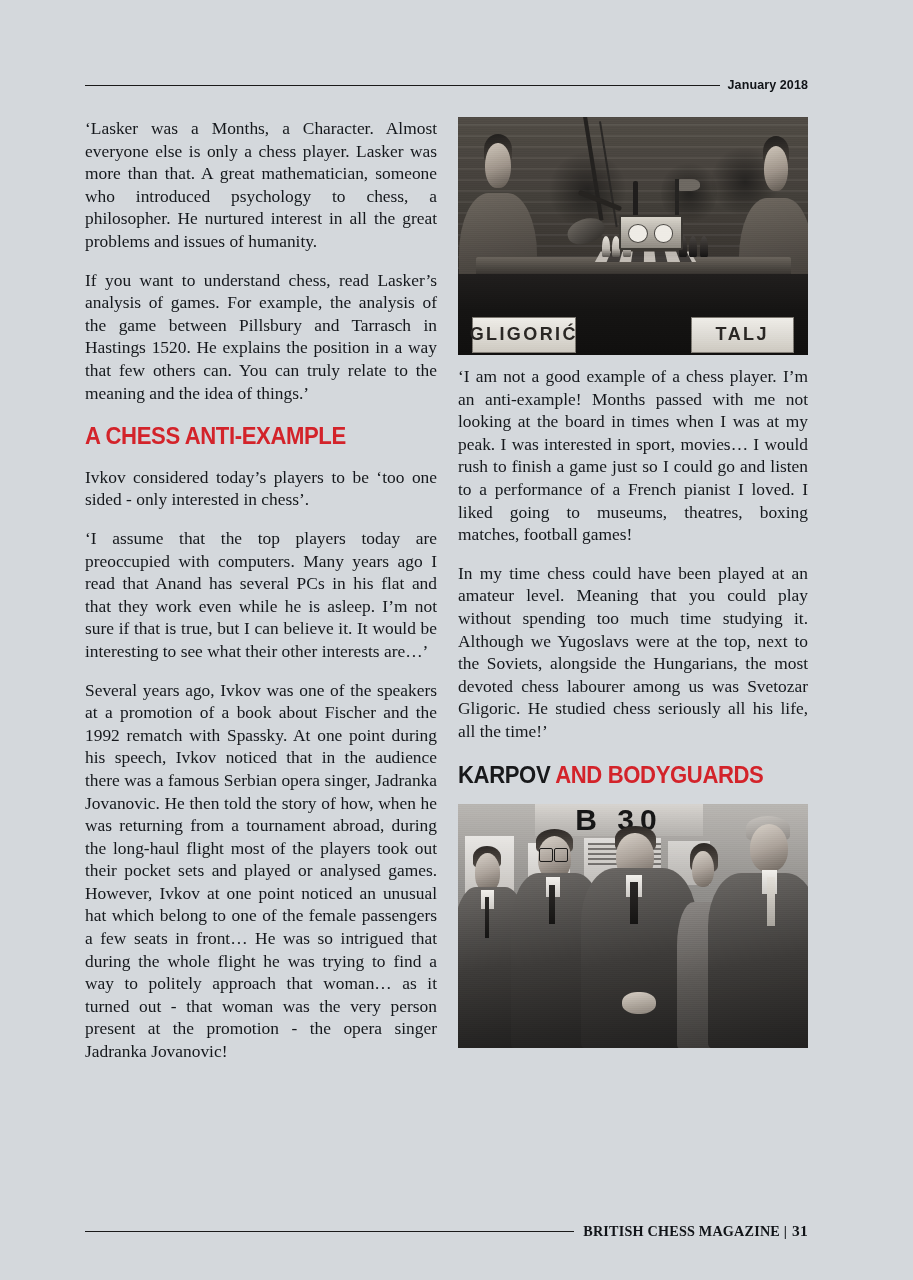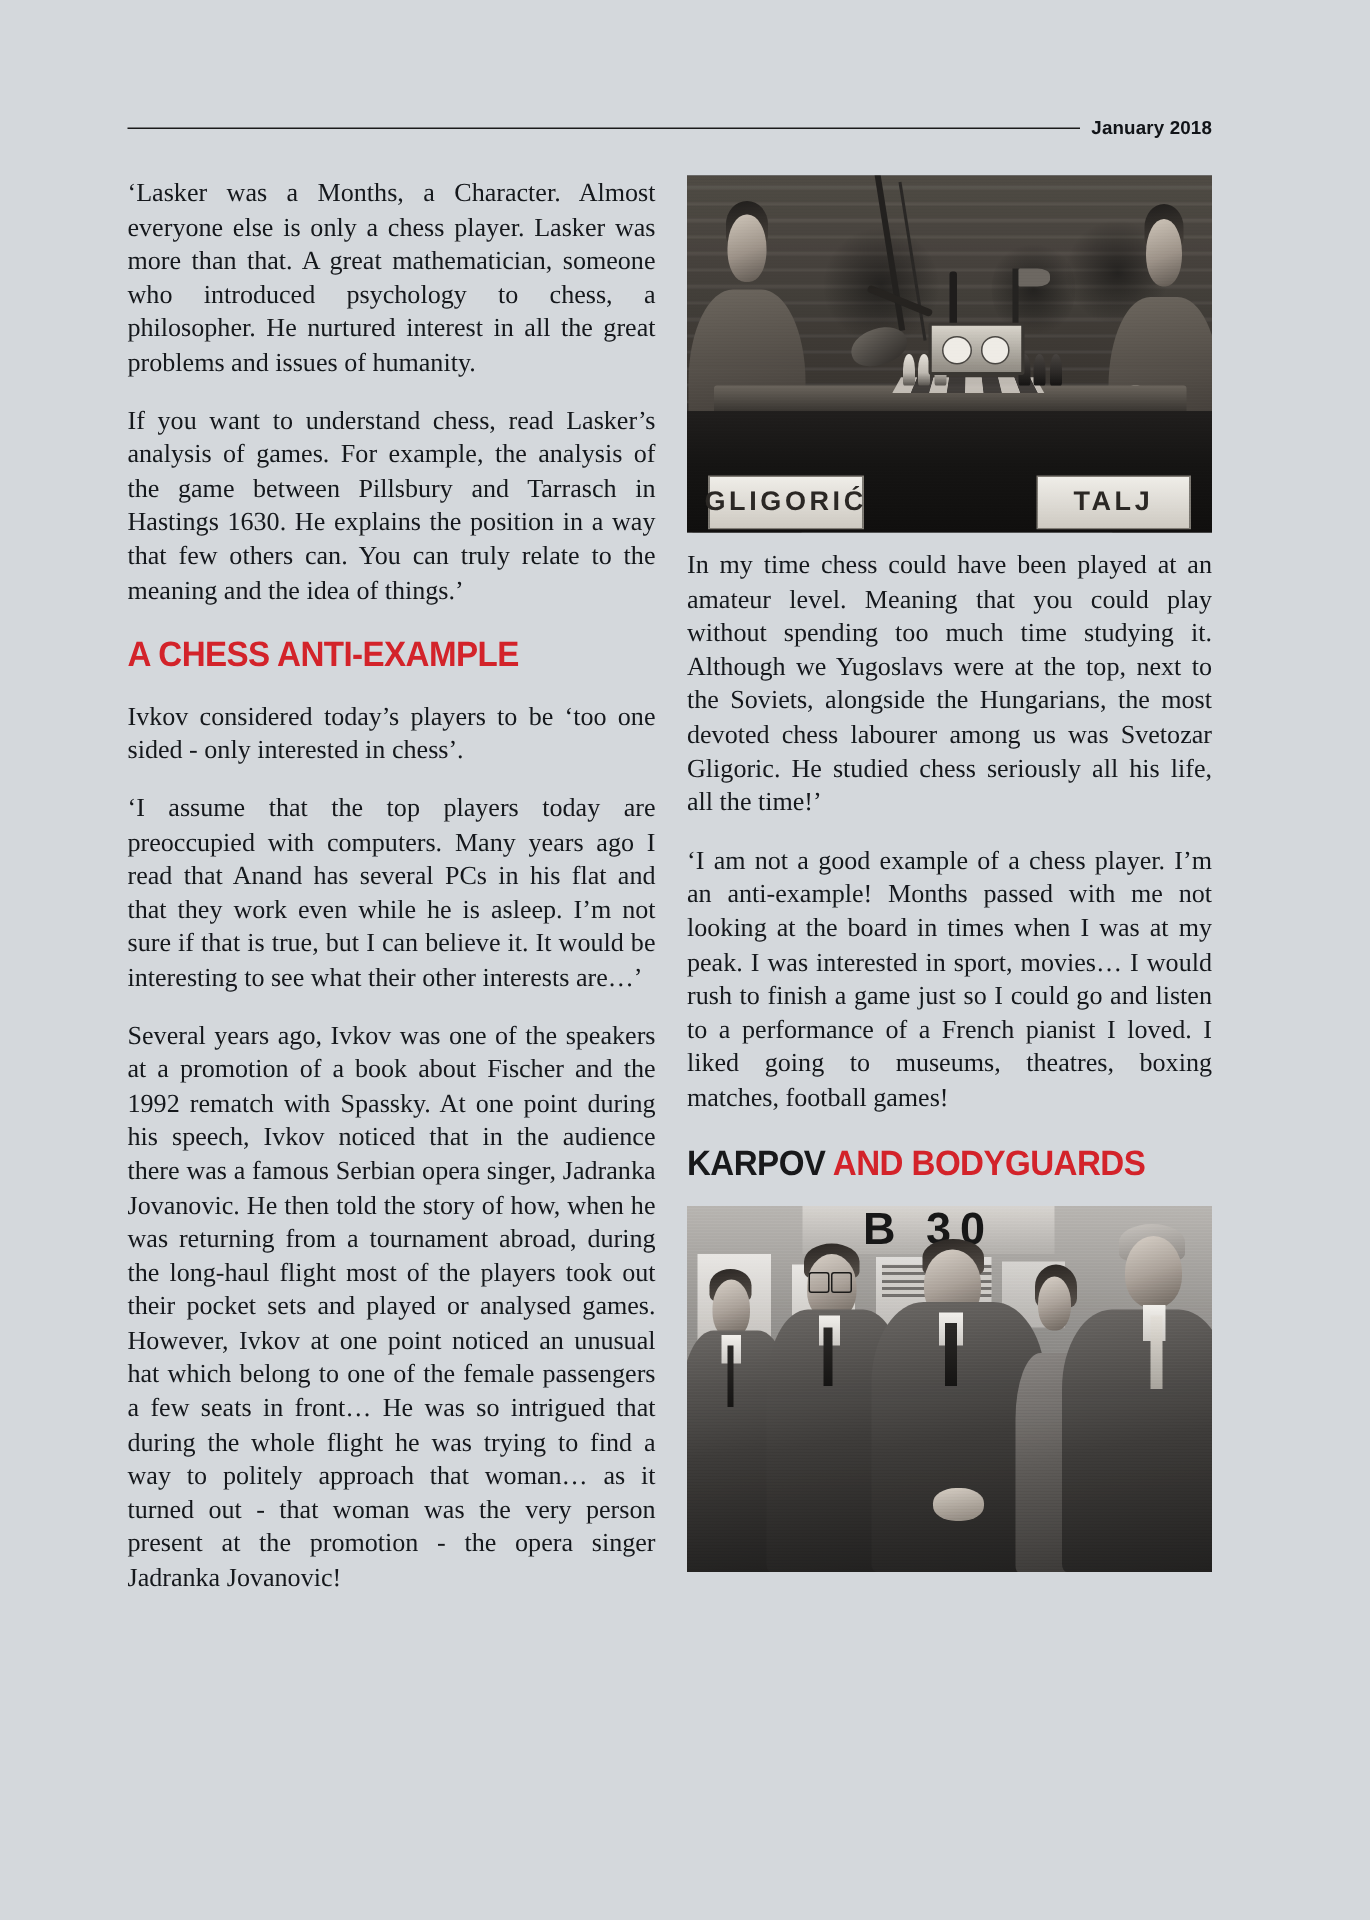--- a/index.html
+++ b/index.html
@@ -291,21 +291,21 @@
 
 <div class="page">
 
   <div class="header">
     <div class="header-rule"></div>
     <div class="header-date">January 2018</div>
   </div>
 
   <div class="col col-left">
     <p class="body">‘Lasker was a Months, a Character. Almost everyone else is only a chess player. Lasker was more than that. A great mathematician, someone who introduced psychology to chess, a philosopher. He nurtured interest in all the great problems and issues of humanity.</p>
-    <p class="body">If you want to understand chess, read Lasker’s analysis of games. For example, the analysis of the game between Pillsbury and Tarrasch in Hastings 1630. He explains the position in a way that few others can. You can truly relate to the meaning and the idea of things.’</p>
+    <p class="body">If you want to understand chess, read Lasker’s analysis of games. For example, the analysis of the game between Pillsbury and Tarrasch in Hastings 1520. He explains the position in a way that few others can. You can truly relate to the meaning and the idea of things.’</p>
 
     <h2 class="sec">A CHESS ANTI-EXAMPLE</h2>
 
     <p class="body">Ivkov considered today’s players to be ‘too one sided - only interested in chess’.</p>
     <p class="body">‘I assume that the top players today are preoccupied with computers. Many years ago I read that Anand has several PCs in his flat and that they work even while he is asleep. I’m not sure if that is true, but I can believe it. It would be interesting to see what their other interests are…’</p>
     <p class="body">Several years ago, Ivkov was one of the speakers at a promotion of a book about Fischer and the 1992 rematch with Spassky. At one point during his speech, Ivkov noticed that in the audience there was a famous Serbian opera singer, Jadranka Jovanovic. He then told the story of how, when he was returning from a tournament abroad, during the long-haul flight most of the players took out their pocket sets and played or analysed games. However, Ivkov at one point noticed an unusual hat which belong to one of the female passengers a few seats in front… He was so intrigued that during the whole flight he was trying to find a way to politely approach that woman… as it turned out - that woman was the very person present at the promotion - the opera singer Jadranka Jovanovic!</p>
   </div>
 
   <div class="col col-right">
 
@@ -355,22 +355,22 @@
         <span>GLIGORIĆ</span>
       </div>
       <div class="p1-plate" style="right:4%;width:29%;height:14%;">
         <span>TALJ</span>
       </div>
 
       <div class="p1-grain"></div>
     </div>
 
 
+    <p class="body">‘I am not a good example of a chess player. I’m an anti-example! Months passed with me not looking at the board in times when I was at my peak. I was interested in sport, movies… I would rush to finish a game just so I could go and listen to a performance of a French pianist I loved. I liked going to museums, theatres, boxing matches, football games!</p>
     <p class="body">In my time chess could have been played at an amateur level. Meaning that you could play without spending too much time studying it. Although we Yugoslavs were at the top, next to the Soviets, alongside the Hungarians, the most devoted chess labourer among us was Svetozar Gligoric. He studied chess seriously all his life, all the time!’</p>
-    <p class="body">‘I am not a good example of a chess player. I’m an anti-example! Months passed with me not looking at the board in times when I was at my peak. I was interested in sport, movies… I would rush to finish a game just so I could go and listen to a performance of a French pianist I loved. I liked going to museums, theatres, boxing matches, football games!</p>
 
     <h2 class="sec"><span class="dark">KARPOV</span><span> AND BODYGUARDS</span></h2>
 
     <div class="photo photo-2">
       <div class="p2-bg"></div>
 
       <div class="p2-signboard">
         <span>B 30</span>
       </div>
       <div class="p2-window" style="left:2%;top:13%;width:14%;height:24%;"></div>
@@ -419,14 +419,18 @@
         <div class="p2-shirt" style="right:34%;top:27%;width:17%;height:10%;"></div>
         <div style="position:absolute;right:36%;top:30%;width:9%;height:20%;background:linear-gradient(180deg,#e4e0d9,#a8a49d);"></div>
       </div>
 
       <div class="p2-grain"></div>
     </div>
 
 
   </div>
 
+  <div class="footer">
+    <div class="footer-rule"></div>
+    <div class="footer-text"><span>BRITISH CHESS MAGAZINE |</span><span class="pageno">31</span></div>
+  </div>
 
 </div>
 
 </body></html>

